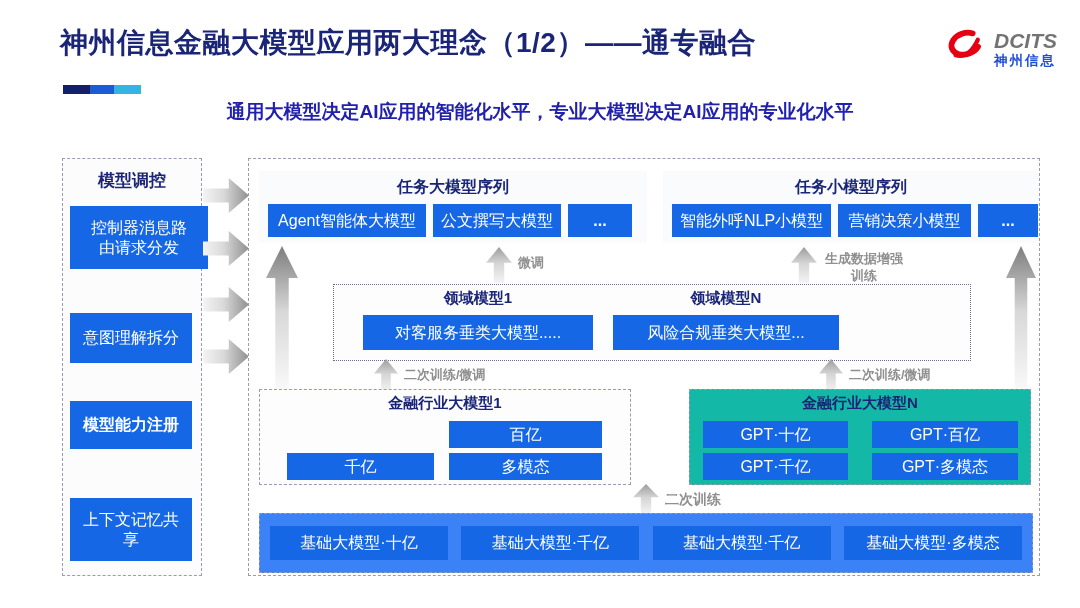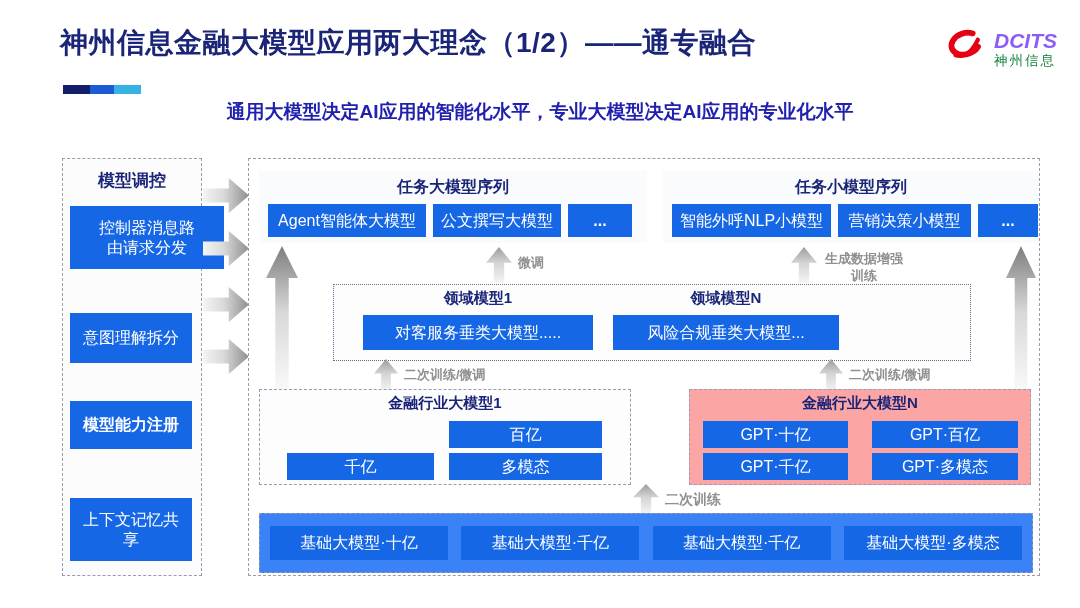--- a/index.html
+++ b/index.html
@@ -48,30 +48,30 @@
   <div class="abs" style="left:942px;top:24px;display:flex;align-items:center;gap:6px;">
     <span style="display:inline-block;">
       <svg width="46" height="46" viewBox="0 0 48 48">
         <g fill="none" stroke="#e50113" stroke-linecap="round" transform="rotate(-18 24 24)">
           <path d="M36 13 A 15 11 0 1 0 37 28" stroke-width="6"></path>
           <path d="M12 29 Q 24 37 39 21" stroke-width="4.5"></path>
         </g>
       </svg>
     </span>
     <span style="display:flex;flex-direction:column;line-height:1;">
-      <span style="color:#8b5cf6;font-weight:bold;font-style:italic;font-size:21px;">DCITS</span>
-      <span style="color:#15803d;font-weight:normal;font-size:13.5px;letter-spacing:2px;margin-top:3px;">神州信息</span>
+      <span style="color:#737373;font-weight:bold;font-style:italic;font-size:21px;">DCITS</span>
+      <span style="color:#1d4ed8;font-weight:bold;font-size:13.5px;letter-spacing:2px;margin-top:3px;">神州信息</span>
     </span>
   </div>
 
   <div class="abs" style="left:0;top:99px;width:1080px;text-align:center;color:#2121ae;font-weight:bold;font-size:19px;">通用大模型决定AI应用的智能化水平，专业大模型决定AI应用的专业化水平</div>
 
   <div class="abs dashed" style="left:62px;top:158px;width:138px;height:416px;background:#fcfcfd;">
     <div class="abs navy" style="left:0;top:10px;width:100%;text-align:center;font-size:17px;">模型调控</div>
-    <div class="blue-box" style="left:7px;top:47px;width:104px;height:63px;padding:0 25px;">控制器消息路由请求分发</div>
+    <div class="blue-box" style="left:7px;top:47px;width:104px;height:63px;padding:0 17px;">控制器消息路由请求分发</div>
     <div class="blue-box" style="left:7px;top:154px;width:104px;height:50px;padding:0 9px;">意图理解拆分</div>
     <div class="blue-box" style="left:7px;top:242px;width:104px;height:48px;padding:0 9px;font-weight:bold;">模型能力注册</div>
     <div class="blue-box" style="left:7px;top:339px;width:104px;height:63px;padding:0 9px;">上下文记忆共享</div>
   </div>
 
   <div class="arrow-right" style="left:203px;top:178px;width:46px;height:35px;"></div>
   <div class="arrow-right" style="left:203px;top:231px;width:46px;height:35px;"></div>
   <div class="arrow-right" style="left:203px;top:287px;width:46px;height:35px;"></div>
   <div class="arrow-right" style="left:203px;top:339px;width:46px;height:35px;"></div>
 
@@ -111,21 +111,21 @@
     <div class="arrow-up-small" style="left:570px;top:200px;width:24px;height:33px;"></div>
     <div class="gray-label" style="left:600px;top:208px;">二次训练/微调</div>
 
     <div class="abs dashed" style="left:10px;top:230px;width:370px;height:94px;background:#fdfdfe;">
       <div class="section-title" style="left:0;top:4px;width:100%;font-size:15px;">金融行业大模型1</div>
       <div class="blue-box" style="left:189px;top:31px;width:153px;height:27px;">百亿</div>
       <div class="blue-box" style="left:27px;top:63px;width:147px;height:27px;">千亿</div>
       <div class="blue-box" style="left:189px;top:63px;width:153px;height:27px;">多模态</div>
     </div>
 
-    <div class="abs dashed" style="left:440px;top:230px;width:340px;height:94px;background:#fca5a5;text-decoration:underline;">
+    <div class="abs dashed" style="left:440px;top:230px;width:340px;height:94px;background:#14b8a6;text-decoration:underline;">
       <div class="section-title" style="left:0;top:4px;width:100%;font-size:15px;">金融行业大模型N</div>
       <div class="blue-box" style="left:13px;top:31px;width:145px;height:27px;">GPT·十亿</div>
       <div class="blue-box" style="left:182px;top:31px;width:146px;height:27px;">GPT·百亿</div>
       <div class="blue-box" style="left:13px;top:63px;width:145px;height:27px;">GPT·千亿</div>
       <div class="blue-box" style="left:182px;top:63px;width:146px;height:27px;">GPT·多模态</div>
     </div>
 
     <div class="arrow-up-small" style="left:384px;top:325px;width:26px;height:30px;"></div>
     <div class="gray-label" style="left:416px;top:331px;font-size:14px;">二次训练</div>
 

